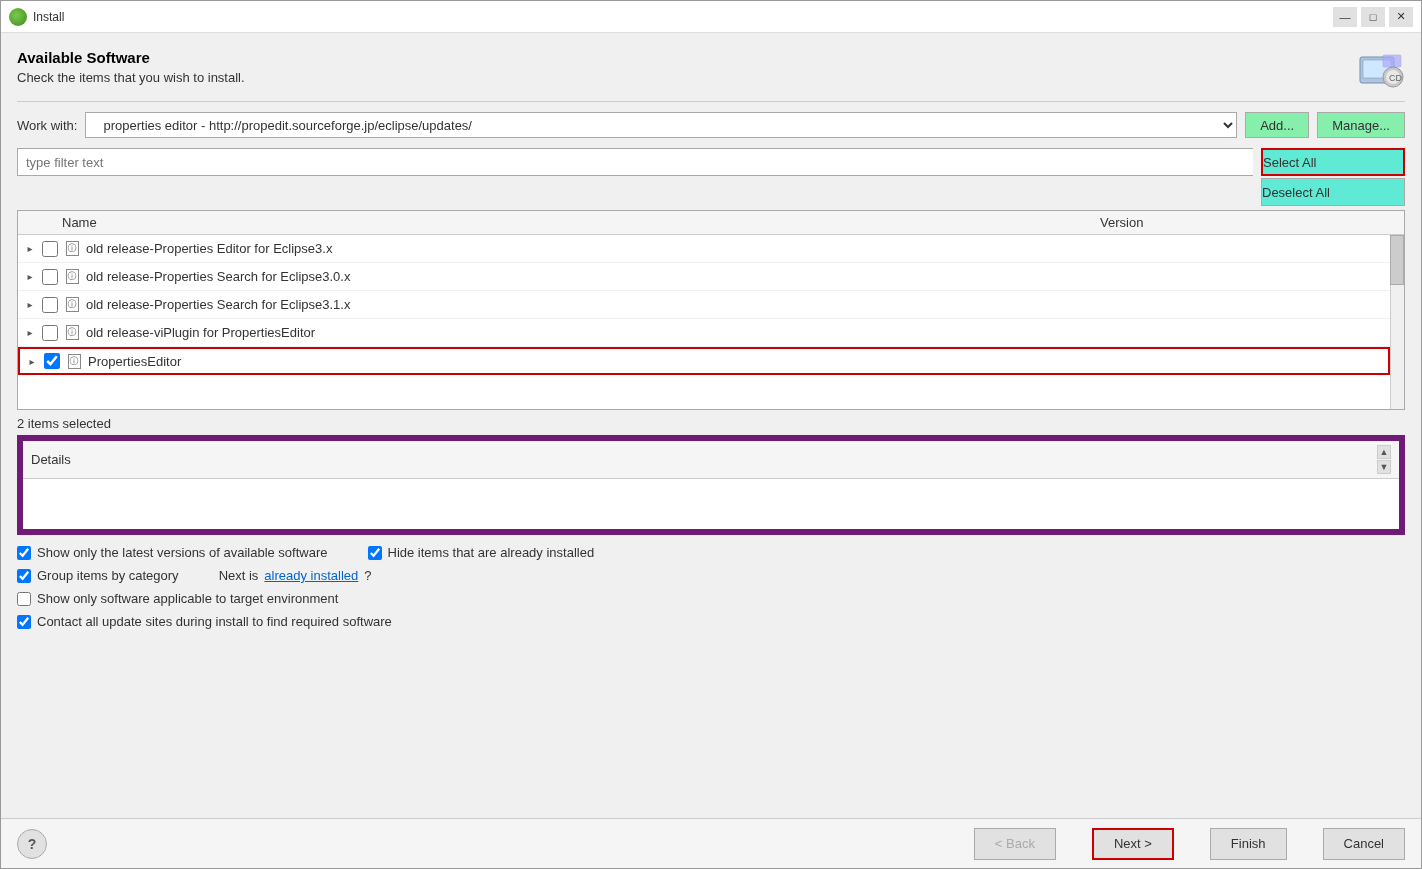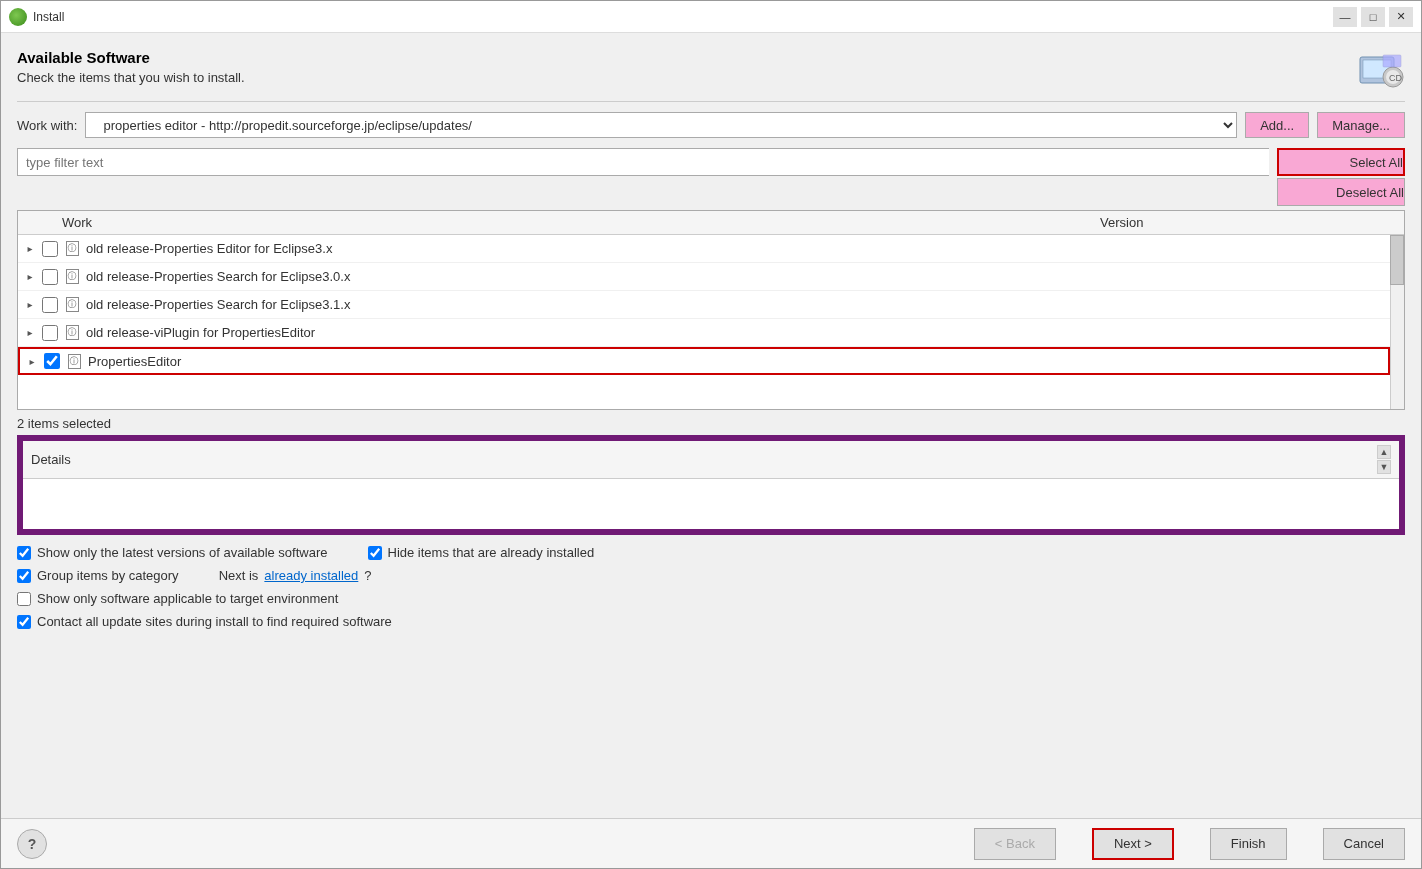--- a/index.html
+++ b/index.html
@@ -107,21 +107,21 @@
       border: 1px solid #aaa;
       background: #fff;
       font-size: 13px;
       padding: 0 13px;
       color: #333;
     }
     .btn {
       height: 26px;
       padding: 0 14px;
       border: 1px solid #aaa;
-      background: #f9a8d4;
+      background: #86efac;
       font-size: 13px;
       cursor: pointer;
       white-space: nowrap;
       color: #333;
     }
     .filter-input {
       flex: 1;
       height: 28px;
       border: 1px solid #aaa;
       border-right: none;
@@ -130,28 +130,28 @@
       color: #aaa;
       background: #fff;
     }
     .side-buttons {
       display: flex;
       flex-direction: column;
       gap: 2px;
       margin-left: 8px;
     }
     .side-btn {
-      width: 128px;
+      width: 144px;
       height: 28px;
       border: 1px solid #aaa;
-      background: #f9a8d4;
-      font-size: 13px;
-      cursor: pointer;
-      color: #333;
-      text-align: right;
+      background: #5eead4;
+      font-size: 13px;
+      cursor: pointer;
+      color: #333;
+      text-align: left;
     }
     .side-btn.select-all {
       border: 2px solid #cc0000;
     }
 
     .table-container {
       flex: 0 0 auto;
       border: 1px solid #aaa;
       background: #fff;
       overflow: hidden;
@@ -401,21 +401,21 @@
     <div style="display:flex; align-items:flex-start; gap:0; margin-bottom:4px;">
       <input class="filter-input" type="text" placeholder="type filter text" style="">
       <div class="side-buttons">
         <button class="side-btn select-all">Select All</button>
         <button class="side-btn">Deselect All</button>
       </div>
     </div>
 
     <div class="table-container" style="height:200px;">
       <div class="table-header">
-        <span class="col-name">Work</span>
+        <span class="col-name">Name</span>
         <span class="col-version">Version</span>
       </div>
       <div class="table-body" style="max-height:176px; padding-right:14px;">
 
         <div class="table-row">
           <span class="row-expander">▸</span>
           <input type="checkbox" class="row-checkbox" style="">
           <span class="row-icon">
               <span style="font-size:9px;color:#666;border:1px solid #888;padding:0 1px;">ⓘ</span>
             </span>

